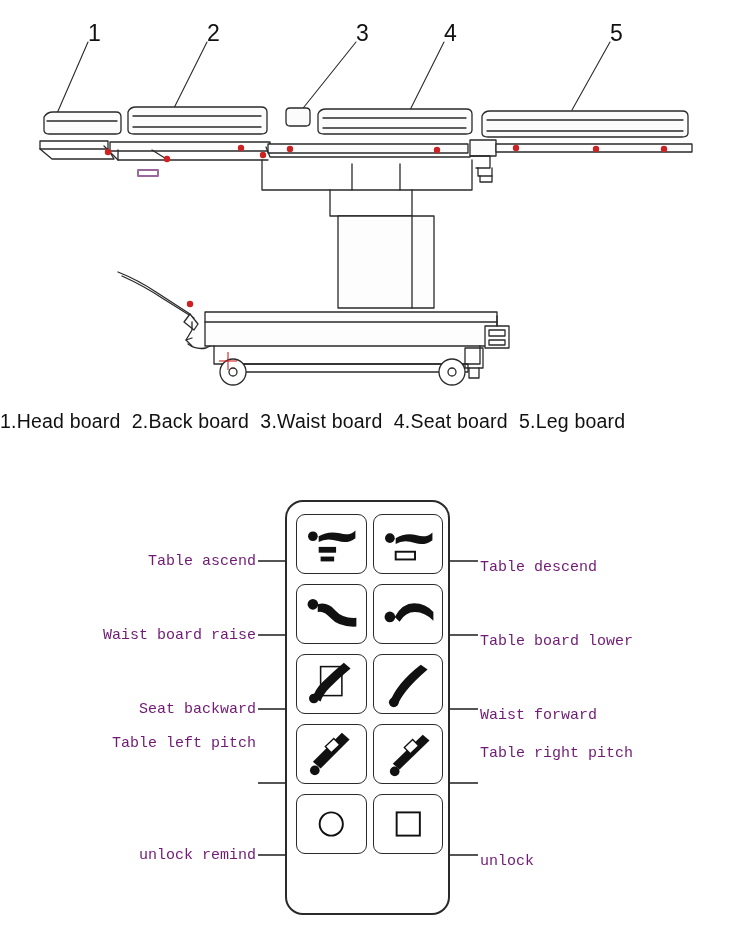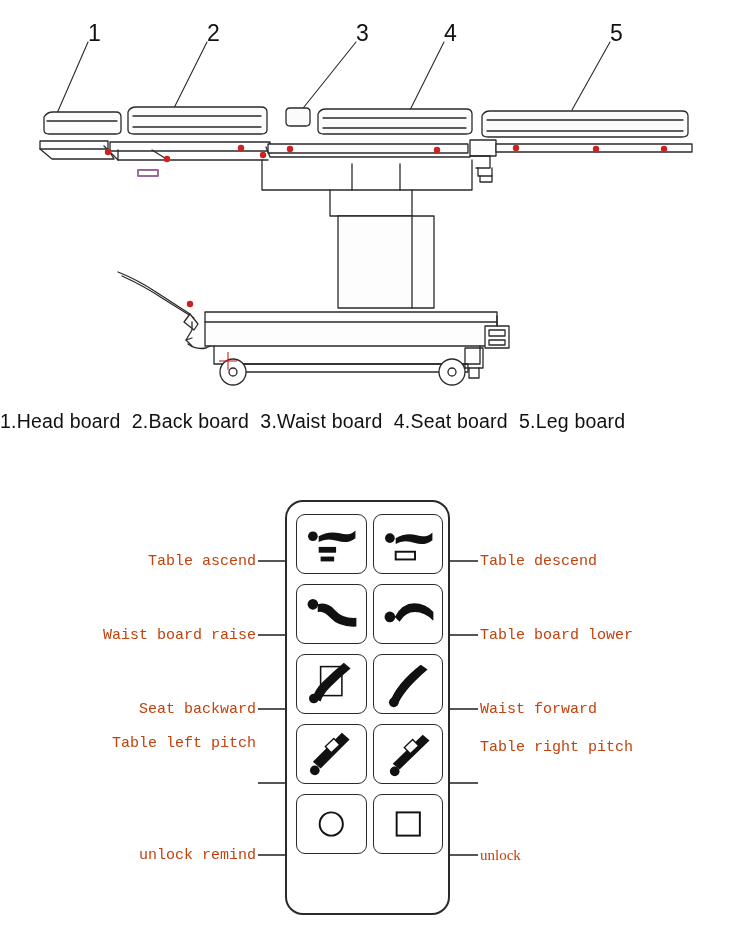--- a/index.html
+++ b/index.html
@@ -74,26 +74,26 @@
     position: relative;
     overflow: hidden;
   }
   .key svg { display: block; width: 100%; height: 100%; }
 
   
   .key-label {
     position: absolute;
     font-family: "Liberation Mono", monospace;
     font-size: 15px;
-    color: #c2410c;
+    color: #701a75;
     white-space: nowrap;
     line-height: 1;
   }
   .key-label.left  { text-align: right; }
-  .key-label.right { text-align: center; }
+  .key-label.right { text-align: center; margin-top: 6px; }
   #leaders {
     position: absolute;
     left: 0; top: 0;
     width: 737px; height: 929px;
     pointer-events: none;
   }
 </style>
 </head>
 <body>
 
@@ -305,13 +305,13 @@
 <div class="key-label left" style="left:60px;  top:628px; width:196px;">Waist board raise</div>
 <div class="key-label right" style="left:480px; top:628px;">Table board lower</div>
 
 <div class="key-label left" style="left:60px;  top:702px; width:196px;">Seat backward</div>
 <div class="key-label right" style="left:480px; top:702px;">Waist forward</div>
 
 <div class="key-label left" style="left:60px;  top:736px; width:196px;">Table left pitch</div>
 <div class="key-label right" style="left:480px; top:740px;">Table right pitch</div>
 
 <div class="key-label left" style="left:60px;  top:848px; width:196px;text-align:right;">unlock remind</div>
-<div class="key-label right" style="left:480px; top:848px;font-family:Liberation Serif, serif;">unlock</div>
+<div class="key-label right" style="left:480px; top:848px;">unlock</div>
 
 </body></html>

